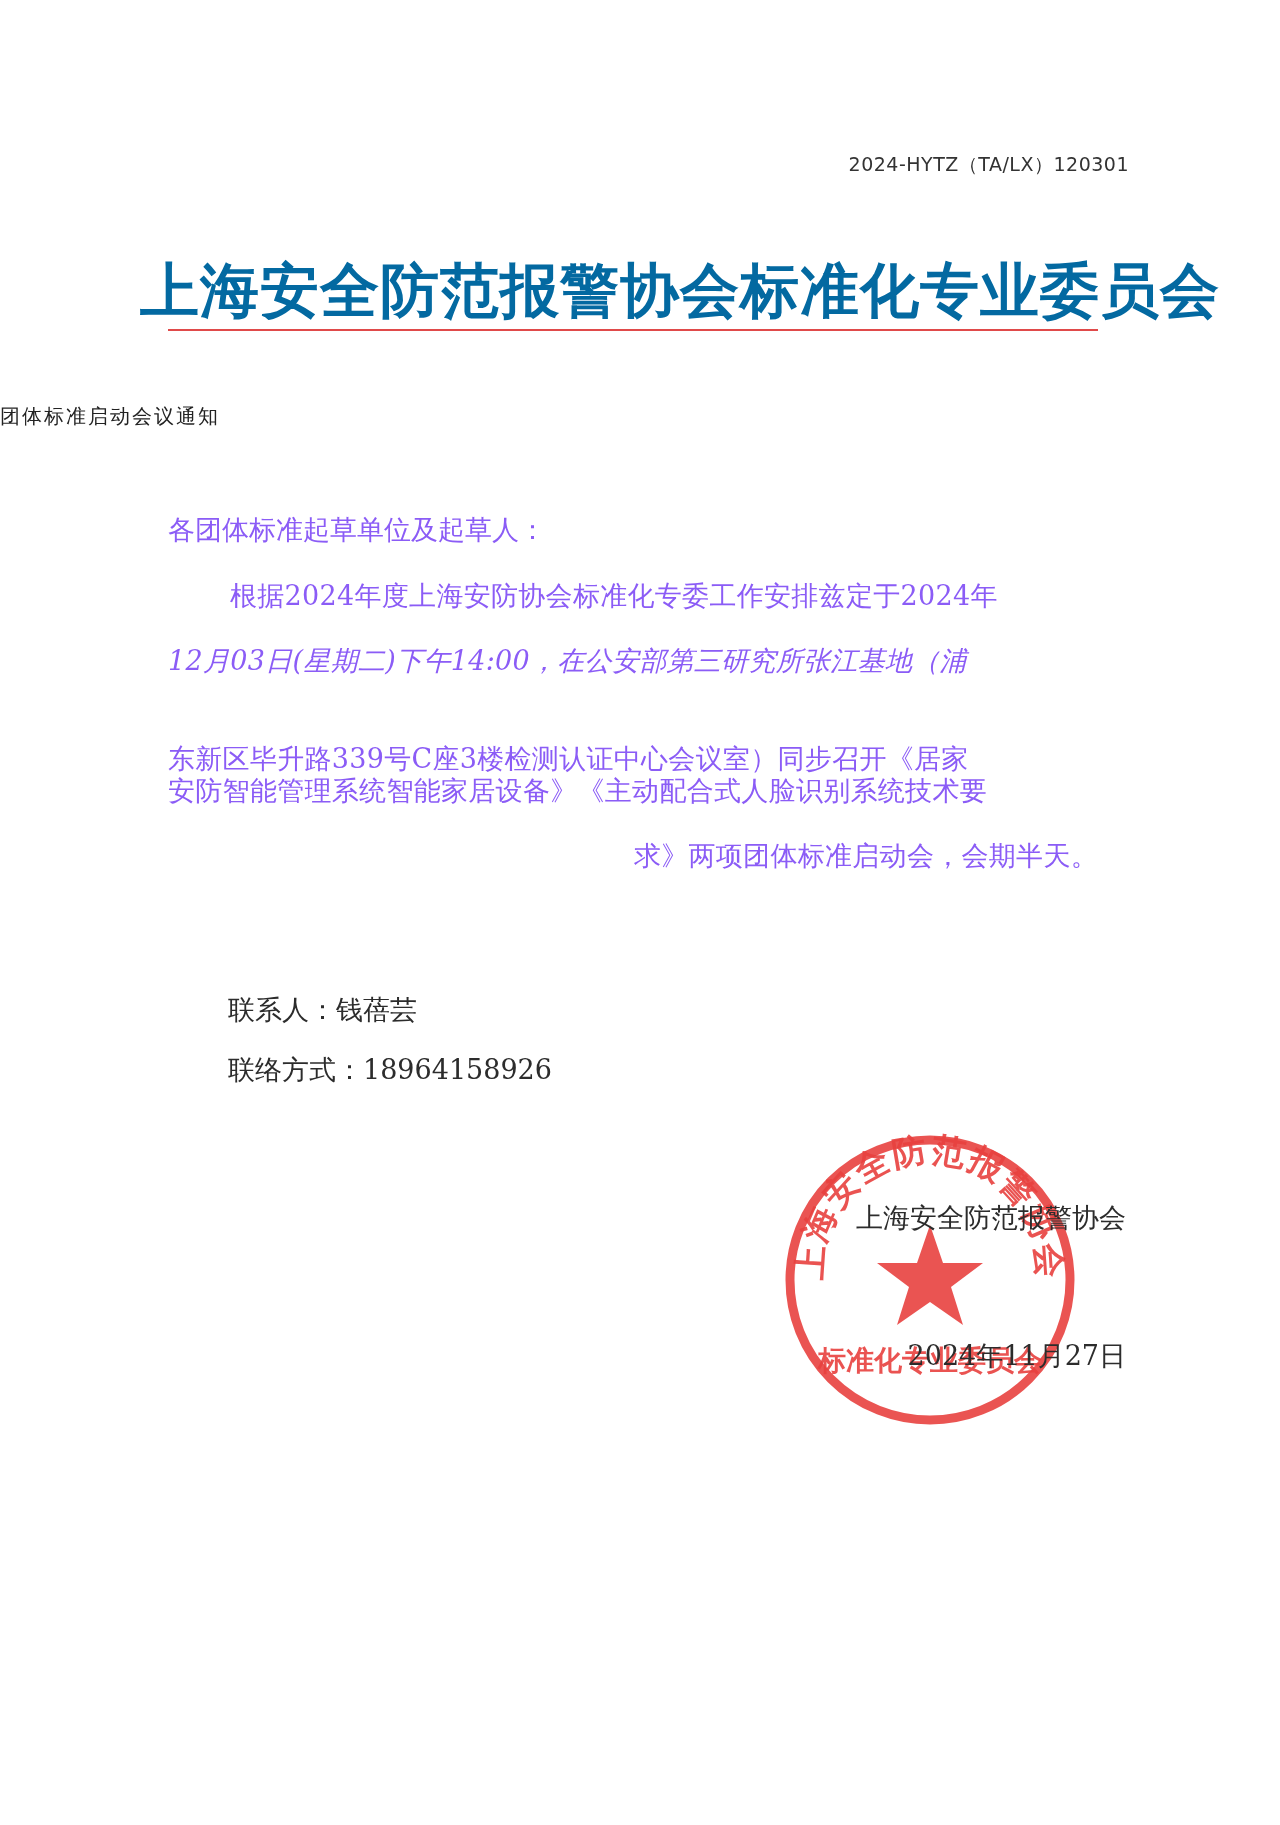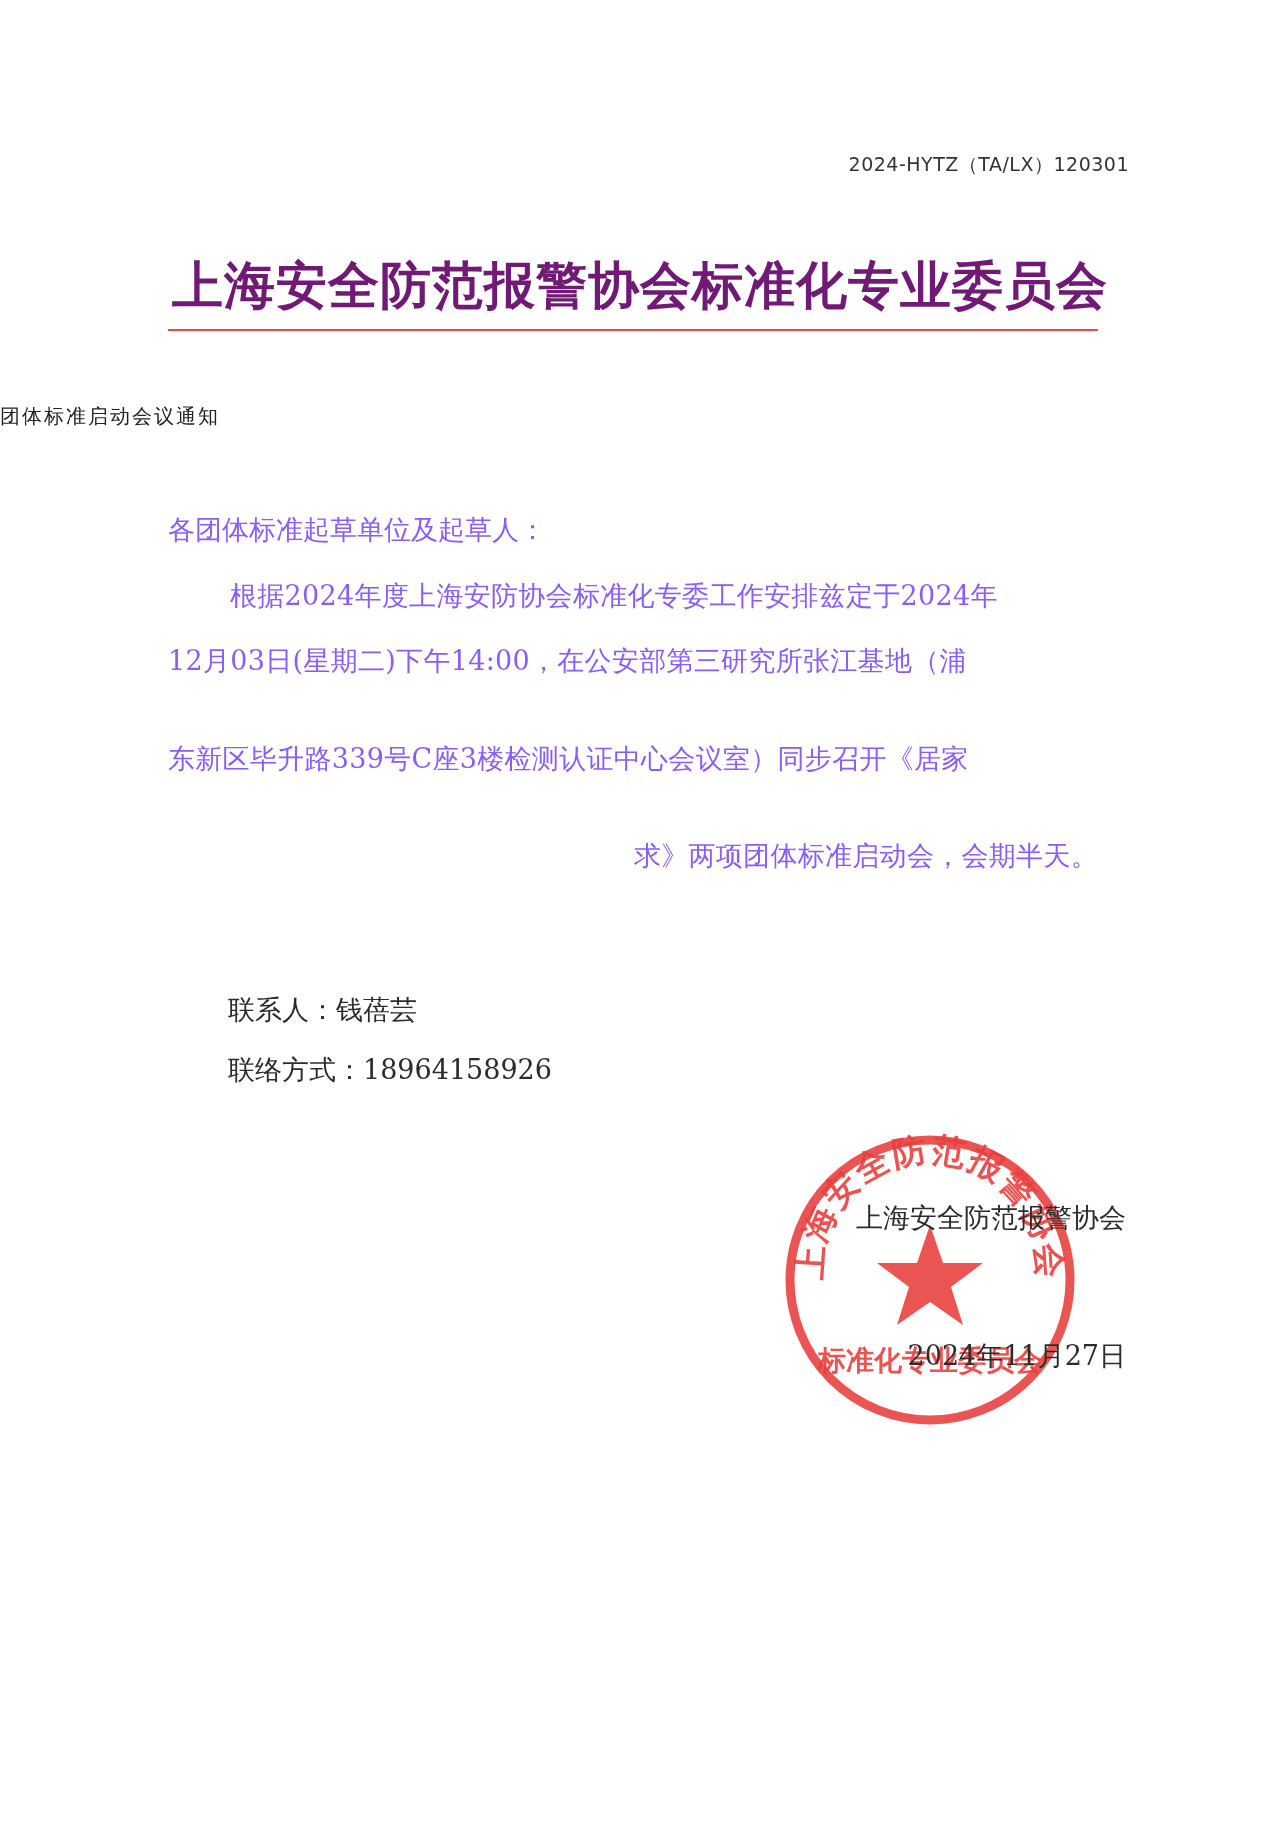--- a/index.html
+++ b/index.html
@@ -4,32 +4,32 @@
   <style>
     html, body { margin: 0; padding: 0; background: #ffffff; }
     body { width: 1280px; height: 1825px; position: relative; overflow: hidden;
            font-family: "DejaVu Serif", "Liberation Serif", serif; color: #2a2a2a; }
     .page { position: absolute; left: 0; top: 0; width: 1280px; height: 1549px; padding-left: 44px; }
 
     .doc-number { position: absolute; right: 195px; top: 152px; font-family: "DejaVu Sans", "Liberation Sans", sans-serif;
                   font-size: 19px; color: #333; letter-spacing: 0.5px; }
 
     .org-header { position: absolute; left: 140px; top: 252px; width: 1000px; text-align: center;
-                  font-family: "DejaVu Serif", serif; font-size: 51px; font-weight: bold; color: #701a75;
+                  font-family: "DejaVu Serif", serif; font-size: 59px; font-weight: bold; color: #0369a1;
                   letter-spacing: 1px; white-space: nowrap; }
     .red-rule { position: absolute; left: 168px; top: 329px; width: 930px; height: 2px; background: #e04a4a; }
 
     .notice-title { position: absolute; left: 0; top: 403px; width: 1280px; 
                     font-family: "DejaVu Sans", sans-serif; font-size: 20px; color: #222; letter-spacing: 2px; }
 
     .body-text { position: absolute; left: 168px; width: 930px; font-size: 27px; color: #8b5cf6; white-space: nowrap; }
     .salutation { top: 512px; font-family: "DejaVu Sans", sans-serif; }
     .p-line { letter-spacing: 0.3px; }
     .l1 { top: 578px; left: 230px; }
-    .l2 { top: 643px; }
+    .l2 { top: 643px; font-style: italic; }
     .l3 { top: 708px; margin-top: 33px; }
     .l4 { top: 773px; }
     .l5 { top: 838px; text-align: right; }
 
     .contact { position: absolute; left: 228px; font-size: 27px; color: #2c2c2c; white-space: nowrap; }
     .c1 { top: 968px; margin-top: 24px; }
     .c2 { top: 1052px; text-align: center; }
 
     .stamp { position: absolute; left: 780px; top: 1130px; width: 300px; height: 300px; }
 
@@ -47,20 +47,21 @@
   <div class="org-header">上海安全防范报警协会标准化专业委员会</div>
   <div class="red-rule"></div>
 
   <div class="notice-title">团体标准启动会议通知</div>
 
   <div class="body-text salutation">各团体标准起草单位及起草人：</div>
 
   <div class="body-text p-line l1">根据2024年度上海安防协会标准化专委工作安排兹定于2024年</div>
   <div class="body-text p-line l2">12月03日(星期二)下午14:00，在公安部第三研究所张江基地（浦</div>
   <div class="body-text p-line l3">东新区毕升路339号C座3楼检测认证中心会议室）同步召开《居家</div>
+  <div class="body-text p-line l4">安防智能管理系统智能家居设备》《主动配合式人脸识别系统技术要</div>
   <div class="body-text p-line l5">求》两项团体标准启动会，会期半天。</div>
 
   <div class="contact c1">联系人：钱蓓芸</div>
   <div class="contact c2">联络方式：18964158926</div>
 
   <svg class="stamp" viewBox="0 0 300 300">
     <defs>
       <path id="arcTop" d="M 45 165 A 108 108 0 1 1 255 165"></path>
     </defs>
     <circle cx="150" cy="150" r="140" fill="none" stroke="#e8413f" stroke-width="9" opacity="0.9"></circle>

